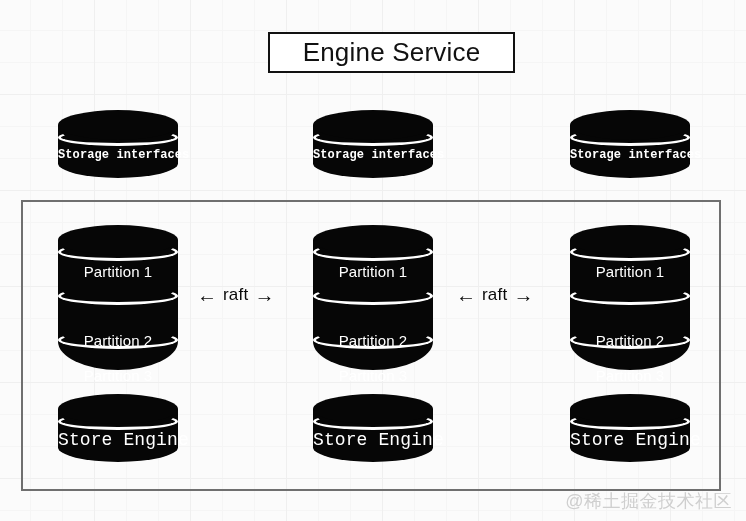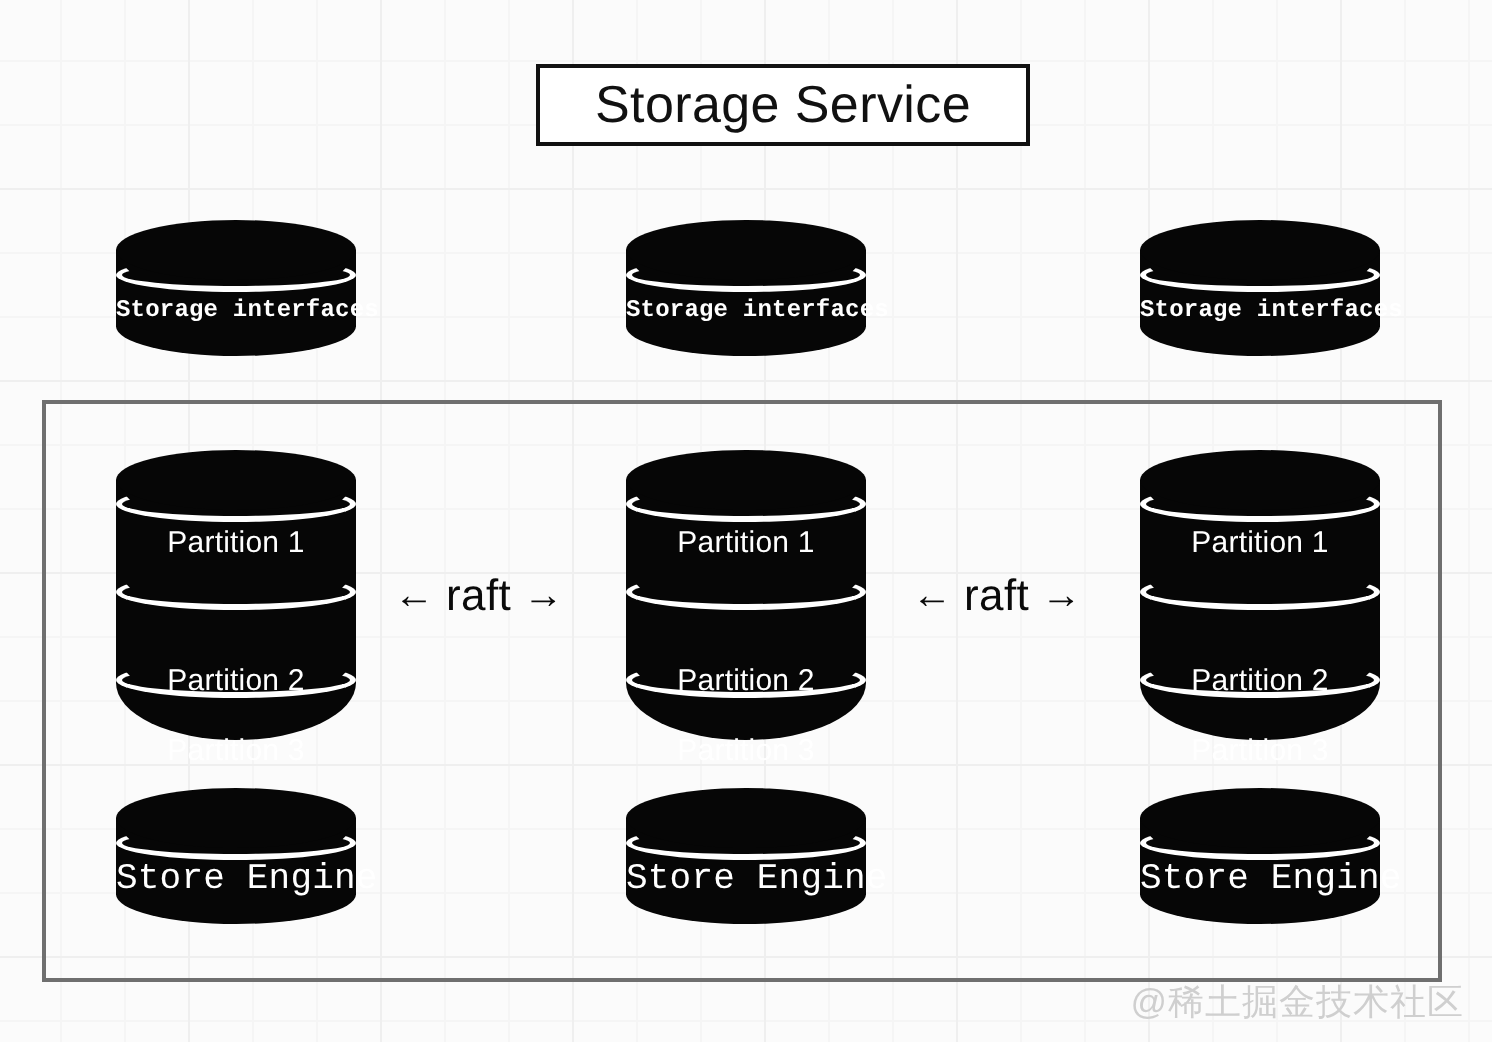--- a/index.html
+++ b/index.html
@@ -185,21 +185,21 @@
     gap: 6px;
     color: #0a0a0a;
     font-size: 17px;
   }
   .raft .arrow {
     font-size: 20px;
     font-weight: bold;
     line-height: 1;
   }
   .raft .raft-label {
-    font-size: 22px;
+    font-size: 17px;
     letter-spacing: 0.2px;
     text-align: right;
   }
 
   
   .watermark {
     position: absolute;
     right: 14px;
     bottom: 8px;
     font-size: 18px;
@@ -207,21 +207,21 @@
     letter-spacing: 0.5px;
     white-space: nowrap;
   }
 </style>
 </head>
 <body>
 
 <div id="canvas">
 
   <div class="title-box">
-    <span class="title-text">Storage Service</span>
+    <span class="title-text">Engine Service</span>
   </div>
 
   <div class="cyl cyl-simple" style="left:58px; top:110px;">
     <div class="body"></div>
     <div class="cap"></div>
     <div class="sep"></div>
     <div class="lbl">Storage interfaces</div>
   </div>
 
   <div class="cyl cyl-simple" style="left:313px; top:110px;">

